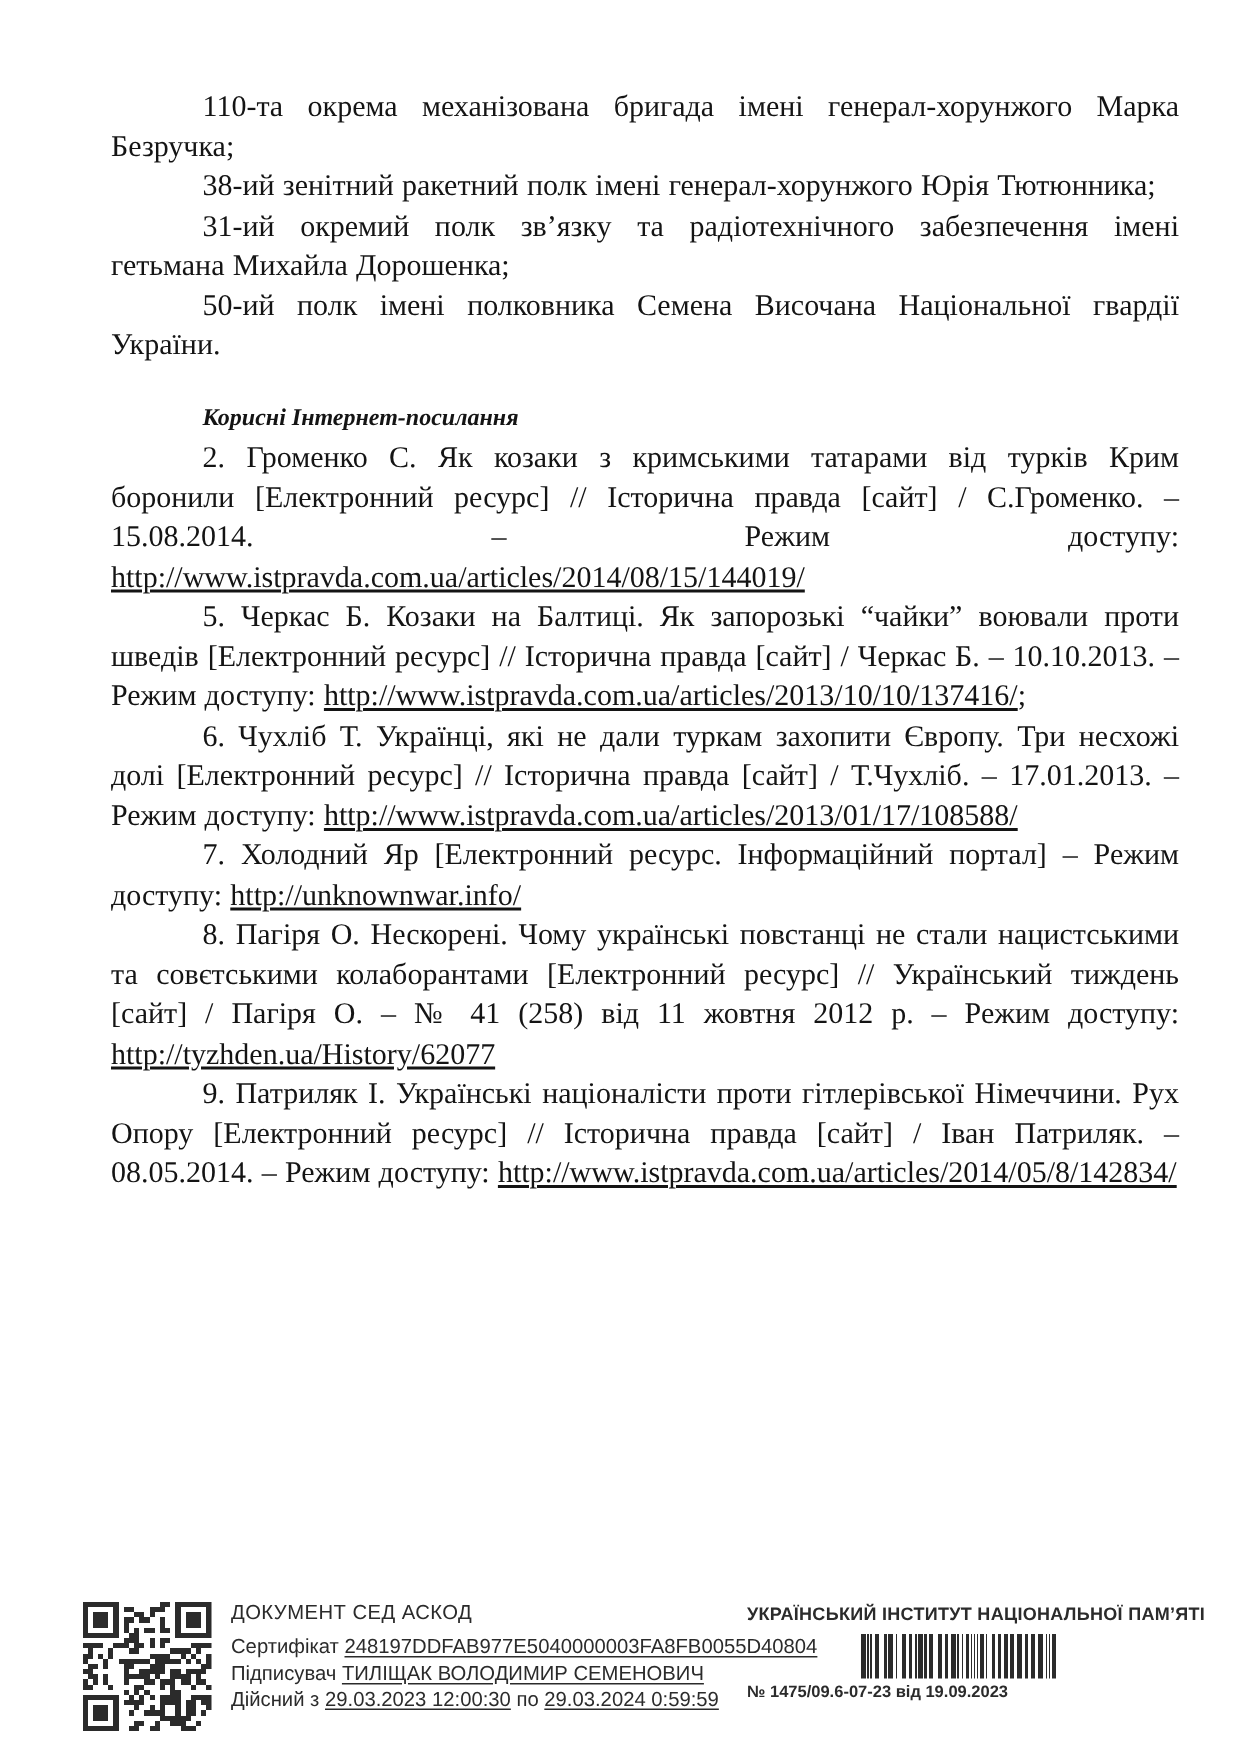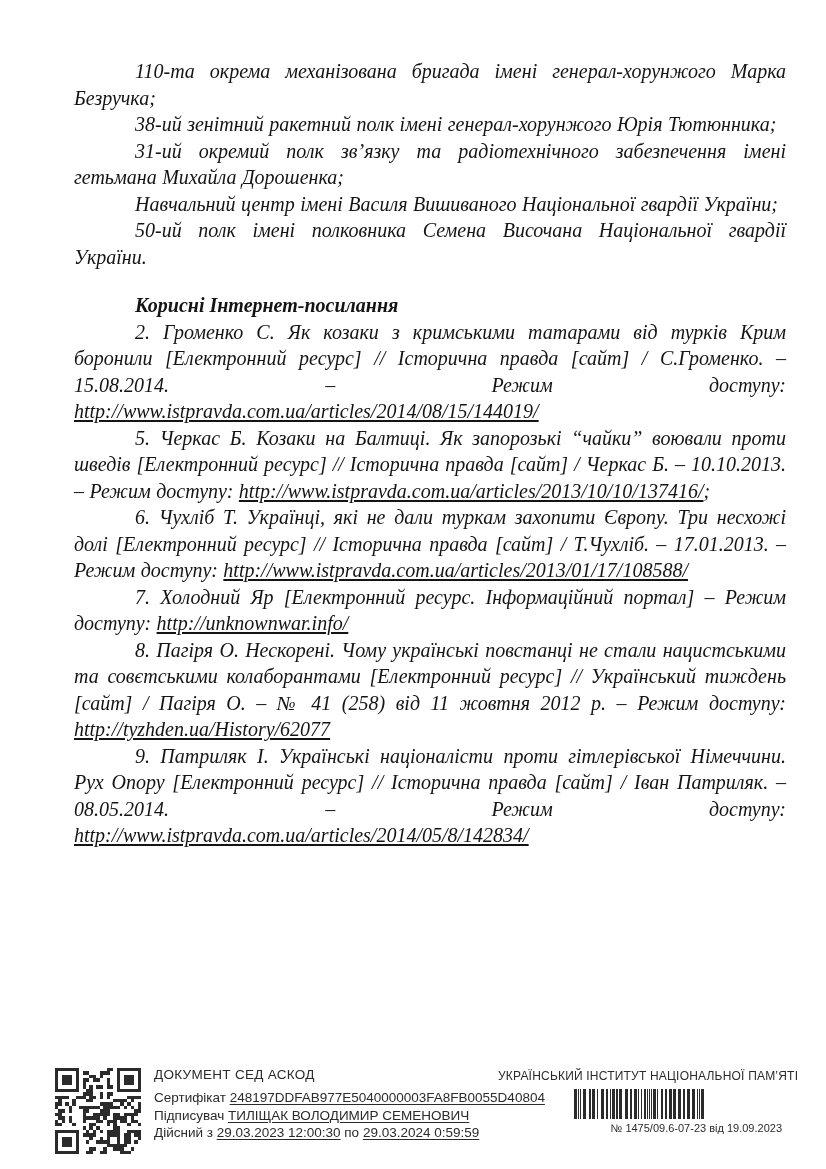--- a/index.html
+++ b/index.html
@@ -16,25 +16,24 @@
     left:74px;top:58px;
     width:712px;
   }
   .para{
     margin:0;
     font-size:20px;
     line-height:26.5px;
     text-align:justify;
     text-indent:61px;
     word-spacing:0.5px;
-    font-style:italic;
   }
   .heading{
     margin:22px 0 0 0;
-    font-size:20px;
+    font-size:16px;
     line-height:26.5px;
     font-weight:bold;
     font-style:italic;
     text-indent:61px;
   }
   .url{
     color:inherit;
     text-decoration:underline;
     text-underline-offset:2px;
     cursor:pointer;
@@ -62,21 +61,22 @@
     font-size:13.5px;
     line-height:17.5px;
     white-space:nowrap;
   }
   .u{
     text-decoration:underline;
     text-underline-offset:2px;
   }
   .org{
     position:absolute;left:498px;top:14px;width:284px;
-    text-align:right;
+    text-align:left;
+    font-weight:bold;
   }
   .org-name{
     font-size:12px;
     letter-spacing:0.2px;
     white-space:nowrap;
   }
   .barcode{
     width:132px;height:30px;margin:6px auto 3px auto;
   }
   .barcode svg{width:100%;height:100%;}
@@ -86,21 +86,20 @@
 </style>
 </head>
 <body>
 
 <div class="page">
   <div class="content">
 
     <p class="para">110-та окрема механізована бригада імені генерал-хорунжого Марка Безручка;</p>
     <p class="para">38-ий зенітний ракетний полк імені генерал-хорунжого Юрія Тютюнника;</p>
     <p class="para">31-ий окремий полк зв’язку та радіотехнічного забезпечення імені гетьмана Михайла Дорошенка;</p>
-    <p class="para">Навчальний центр імені Василя Вишиваного Національної гвардії України;</p>
     <p class="para">50-ий полк імені полковника Семена Височана Національної гвардії України.</p>
 
     <p class="heading">Корисні Інтернет-посилання</p>
 
     <p class="para"><span>2. Громенко С. Як козаки з кримськими татарами від турків Крим боронили [Електронний ресурс] // Історична правда [сайт] / С.Громенко. – 15.08.2014. – Режим доступу: </span><a class="url">http://www.istpravda.com.ua/articles/2014/08/15/144019/</a><span></span></p>
     <p class="para"><span>5. Черкас Б. Козаки на Балтиці. Як запорозькі “чайки” воювали проти шведів [Електронний ресурс] // Історична правда [сайт] / Черкас Б. – 10.10.2013. – Режим доступу: </span><a class="url">http://www.istpravda.com.ua/articles/2013/10/10/137416/</a><span>;</span></p>
     <p class="para"><span>6. Чухліб Т. Українці, які не дали туркам захопити Європу. Три несхожі долі [Електронний ресурс] // Історична правда [сайт] / Т.Чухліб. – 17.01.2013. – Режим доступу: </span><a class="url">http://www.istpravda.com.ua/articles/2013/01/17/108588/</a><span></span></p>
     <p class="para"><span>7. Холодний Яр [Електронний ресурс. Інформаційний портал] – Режим доступу: </span><a class="url">http://unknownwar.info/</a><span></span></p>
     <p class="para"><span>8. Пагіря О. Нескорені. Чому українські повстанці не стали нацистськими та совєтськими колаборантами [Електронний ресурс] // Український тиждень [сайт] / Пагіря О. – № 41 (258) від 11 жовтня 2012 р. – Режим доступу: </span><a class="url">http://tyzhden.ua/History/62077</a><span></span></p>
     <p class="para"><span>9. Патриляк І. Українські націоналісти проти гітлерівської Німеччини. Рух Опору [Електронний ресурс] // Історична правда [сайт] / Іван Патриляк. – 08.05.2014. – Режим доступу: </span><a class="url">http://www.istpravda.com.ua/articles/2014/05/8/142834/</a><span></span></p>

